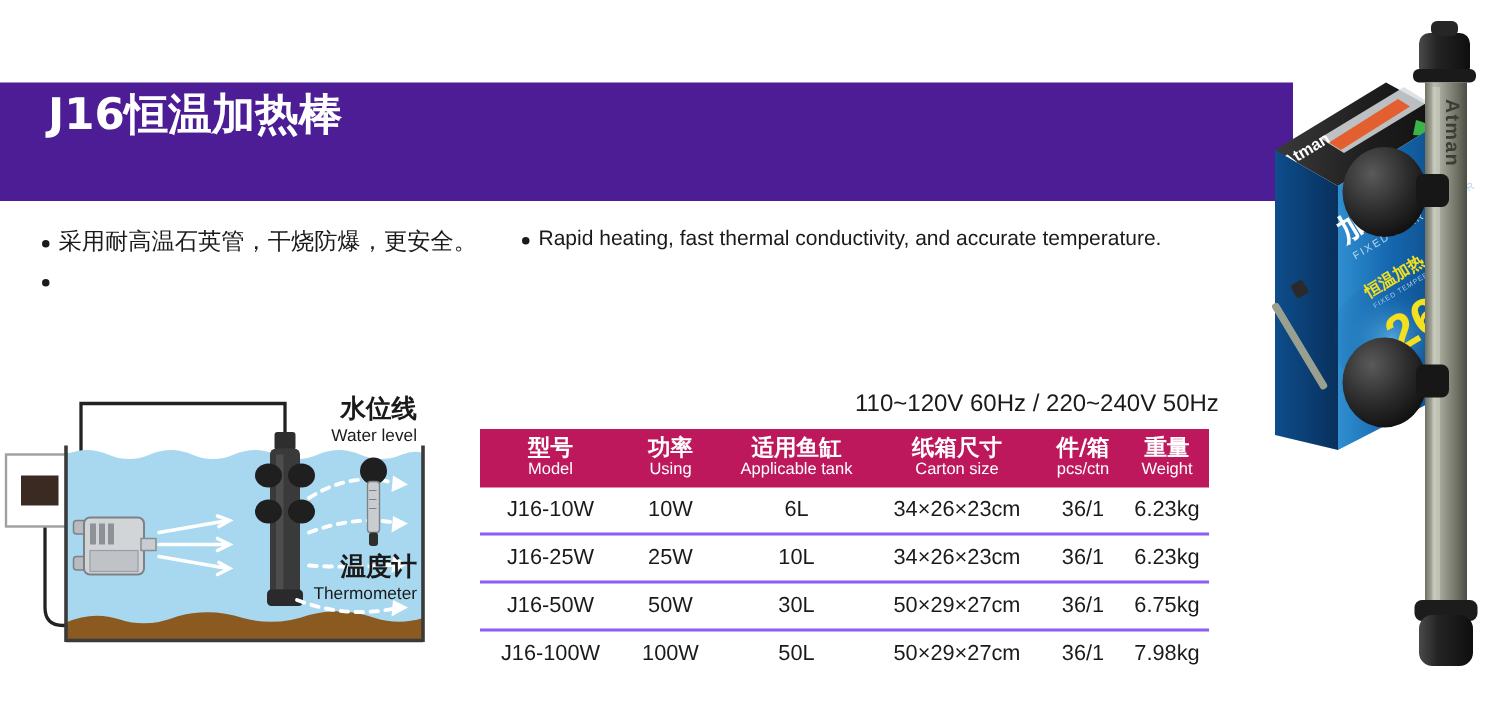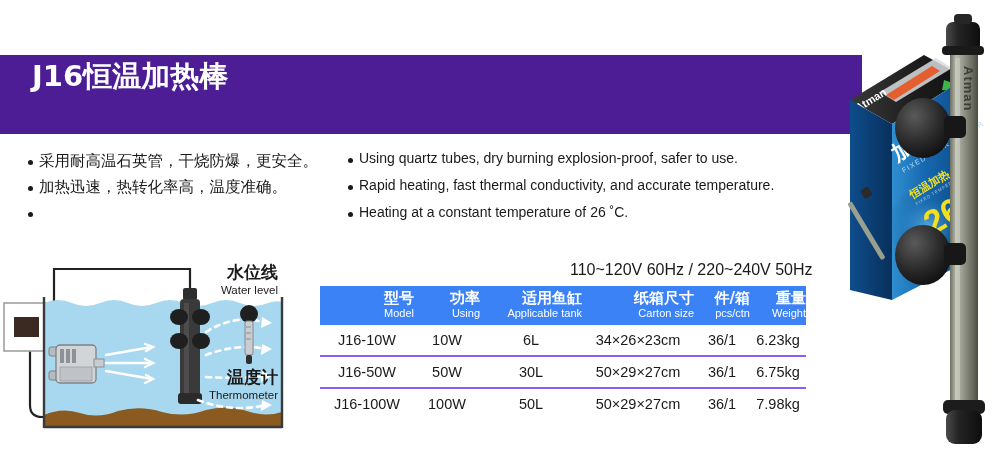--- a/index.html
+++ b/index.html
@@ -71,22 +71,22 @@
   }
 
   
   .spec {
     position: absolute; left: 320px; top: 286px;
     width: 486px;
     border-collapse: collapse;
     table-layout: fixed;
   }
   .spec thead th {
-    background: #3b82f6; color: #ffffff;
-    padding: 4px 0 5px 0; text-align: right; font-weight: normal;
+    background: #be185d; color: #ffffff;
+    padding: 4px 0 5px 0; text-align: center; font-weight: normal;
     border: none;
   }
   .th-cn {
     display: block; font-size: 15px; font-weight: bold; line-height: 17px;
     font-family: "DejaVu Sans", sans-serif;
   }
   .th-en {
     display: block; font-size: 11px; line-height: 13px; font-weight: normal;
     font-family: "Liberation Sans", sans-serif;
   }
@@ -114,39 +114,27 @@
     <div class="banner-cn">J16恒温加热棒</div>
   </div>
 
   <div class="feat-cn">
     <div class="bullet-row">
       <span class="dot"></span>
       <span class="btext">采用耐高温石英管，干烧防爆，更安全。</span>
     </div>
     <div class="bullet-row">
       <span class="dot"></span>
-      <span class="btext">加热迅速，热转化率高，温度准确。</span>
-    </div>
-    <div class="bullet-row">
-      <span class="dot"></span>
     </div>
   </div>
 
   <div class="feat-en">
     <div class="bullet-row">
       <span class="dot"></span>
-      <span class="btext">Using quartz tubes, dry burning explosion-proof, safer to use.</span>
-    </div>
-    <div class="bullet-row">
-      <span class="dot"></span>
       <span class="btext">Rapid heating, fast thermal conductivity, and accurate temperature.</span>
-    </div>
-    <div class="bullet-row">
-      <span class="dot"></span>
-      <span class="btext">Heating at a constant temperature of 26 ˚C.</span>
     </div>
   </div>
 
   <svg class="aqua" viewBox="0 0 312 190">
 
     <path d="M30 96 L30 150 Q30 162 42 162 Q54 162 54 150 L54 14 L190 14 L190 33" fill="none" stroke="#222" stroke-width="2.2"></path>
 
     <rect x="4" y="48" width="44" height="48" fill="#ffffff" stroke="#a0a0a0" stroke-width="1.6"></rect>
     <rect x="14" y="62" width="25" height="20" fill="#3a2a22"></rect>
 
@@ -250,20 +238,28 @@
           <span class="th-cn">重量</span>
           <span class="th-en">Weight</span>
         </th>
       </tr>
     </thead>
     <tbody>
       <tr>
         <td>J16-10W</td>
         <td>10W</td>
         <td>6L</td>
+        <td>34×26×23cm</td>
+        <td>36/1</td>
+        <td>6.23kg</td>
+      </tr>
+      <tr>
+        <td>J16-25W</td>
+        <td>25W</td>
+        <td>10L</td>
         <td>34×26×23cm</td>
         <td>36/1</td>
         <td>6.23kg</td>
       </tr>
       <tr>
         <td>J16-50W</td>
         <td>50W</td>
         <td>30L</td>
         <td>50×29×27cm</td>
         <td>36/1</td>

